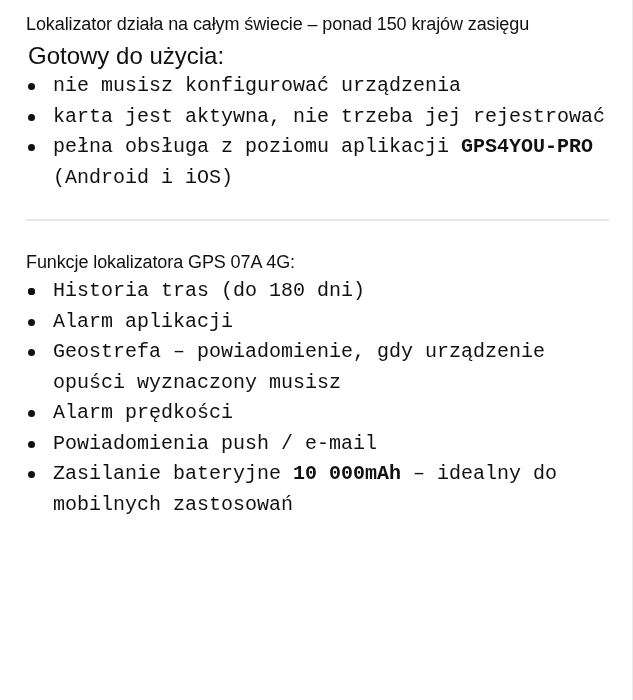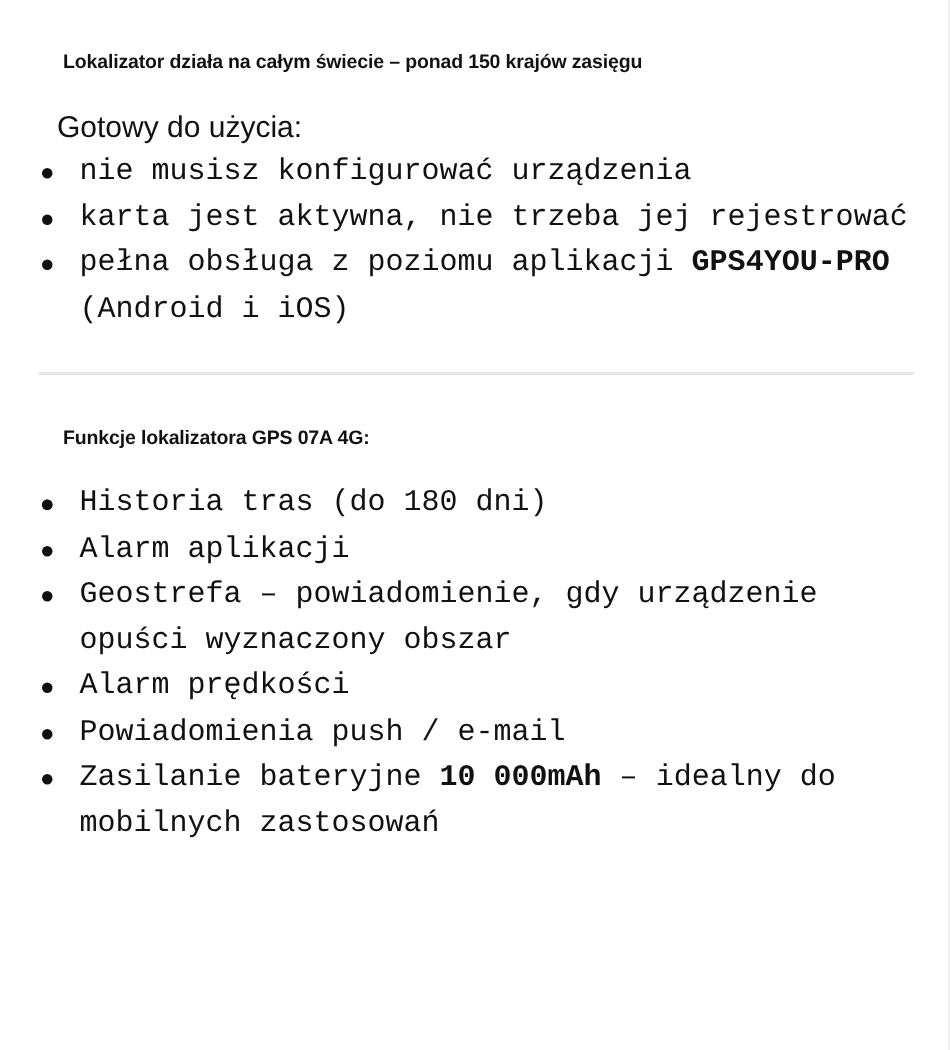--- a/index.html
+++ b/index.html
@@ -24,30 +24,30 @@
       height: 700px;
       background: #ececec;
     }
     .content {
       position: absolute;
       left: 26px;
       top: 11px;
       width: 590px;
     }
     .heading {
-      font-weight: 700;
-      font-size: 13px;
+      font-weight: 400;
+      font-size: 18px;
       line-height: 27px;
-      margin: 16px;
+      margin: 0;
       letter-spacing: -0.1px;
     }
     .intro {
-      font-size: 20px;
+      font-size: 24px;
       line-height: 30px;
-      margin: 3px 0 0 12px;
+      margin: 3px 0 0 2px;
       font-weight: 400;
     }
     ul.bullets {
       list-style: none;
       margin: 0;
       padding: 0;
     }
     ul.bullets li {
       position: relative;
       padding-left: 27px;
@@ -110,21 +110,21 @@
     <li>
       <span class="dot"></span><b></b><span></span>
     </li>
     <li>
       <span class="dot"></span><span>Historia tras (do 180 dni)</span><b></b><span></span>
     </li>
     <li>
       <span class="dot"></span><span>Alarm aplikacji</span><b></b><span></span>
     </li>
     <li>
-      <span class="dot"></span><span>Geostrefa – powiadomienie, gdy urządzenie opuści wyznaczony obszar</span><b></b><span></span>
+      <span class="dot"></span><span>Geostrefa – powiadomienie, gdy urządzenie opuści wyznaczony musisz</span><b></b><span></span>
     </li>
     <li>
       <span class="dot"></span><span>Alarm prędkości</span><b></b><span></span>
     </li>
     <li>
       <span class="dot"></span><span>Powiadomienia push / e-mail</span><b></b><span></span>
     </li>
     <li>
       <span class="dot"></span><span>Zasilanie bateryjne </span><b>10 000mAh</b><span> – idealny do mobilnych zastosowań</span>
     </li>

